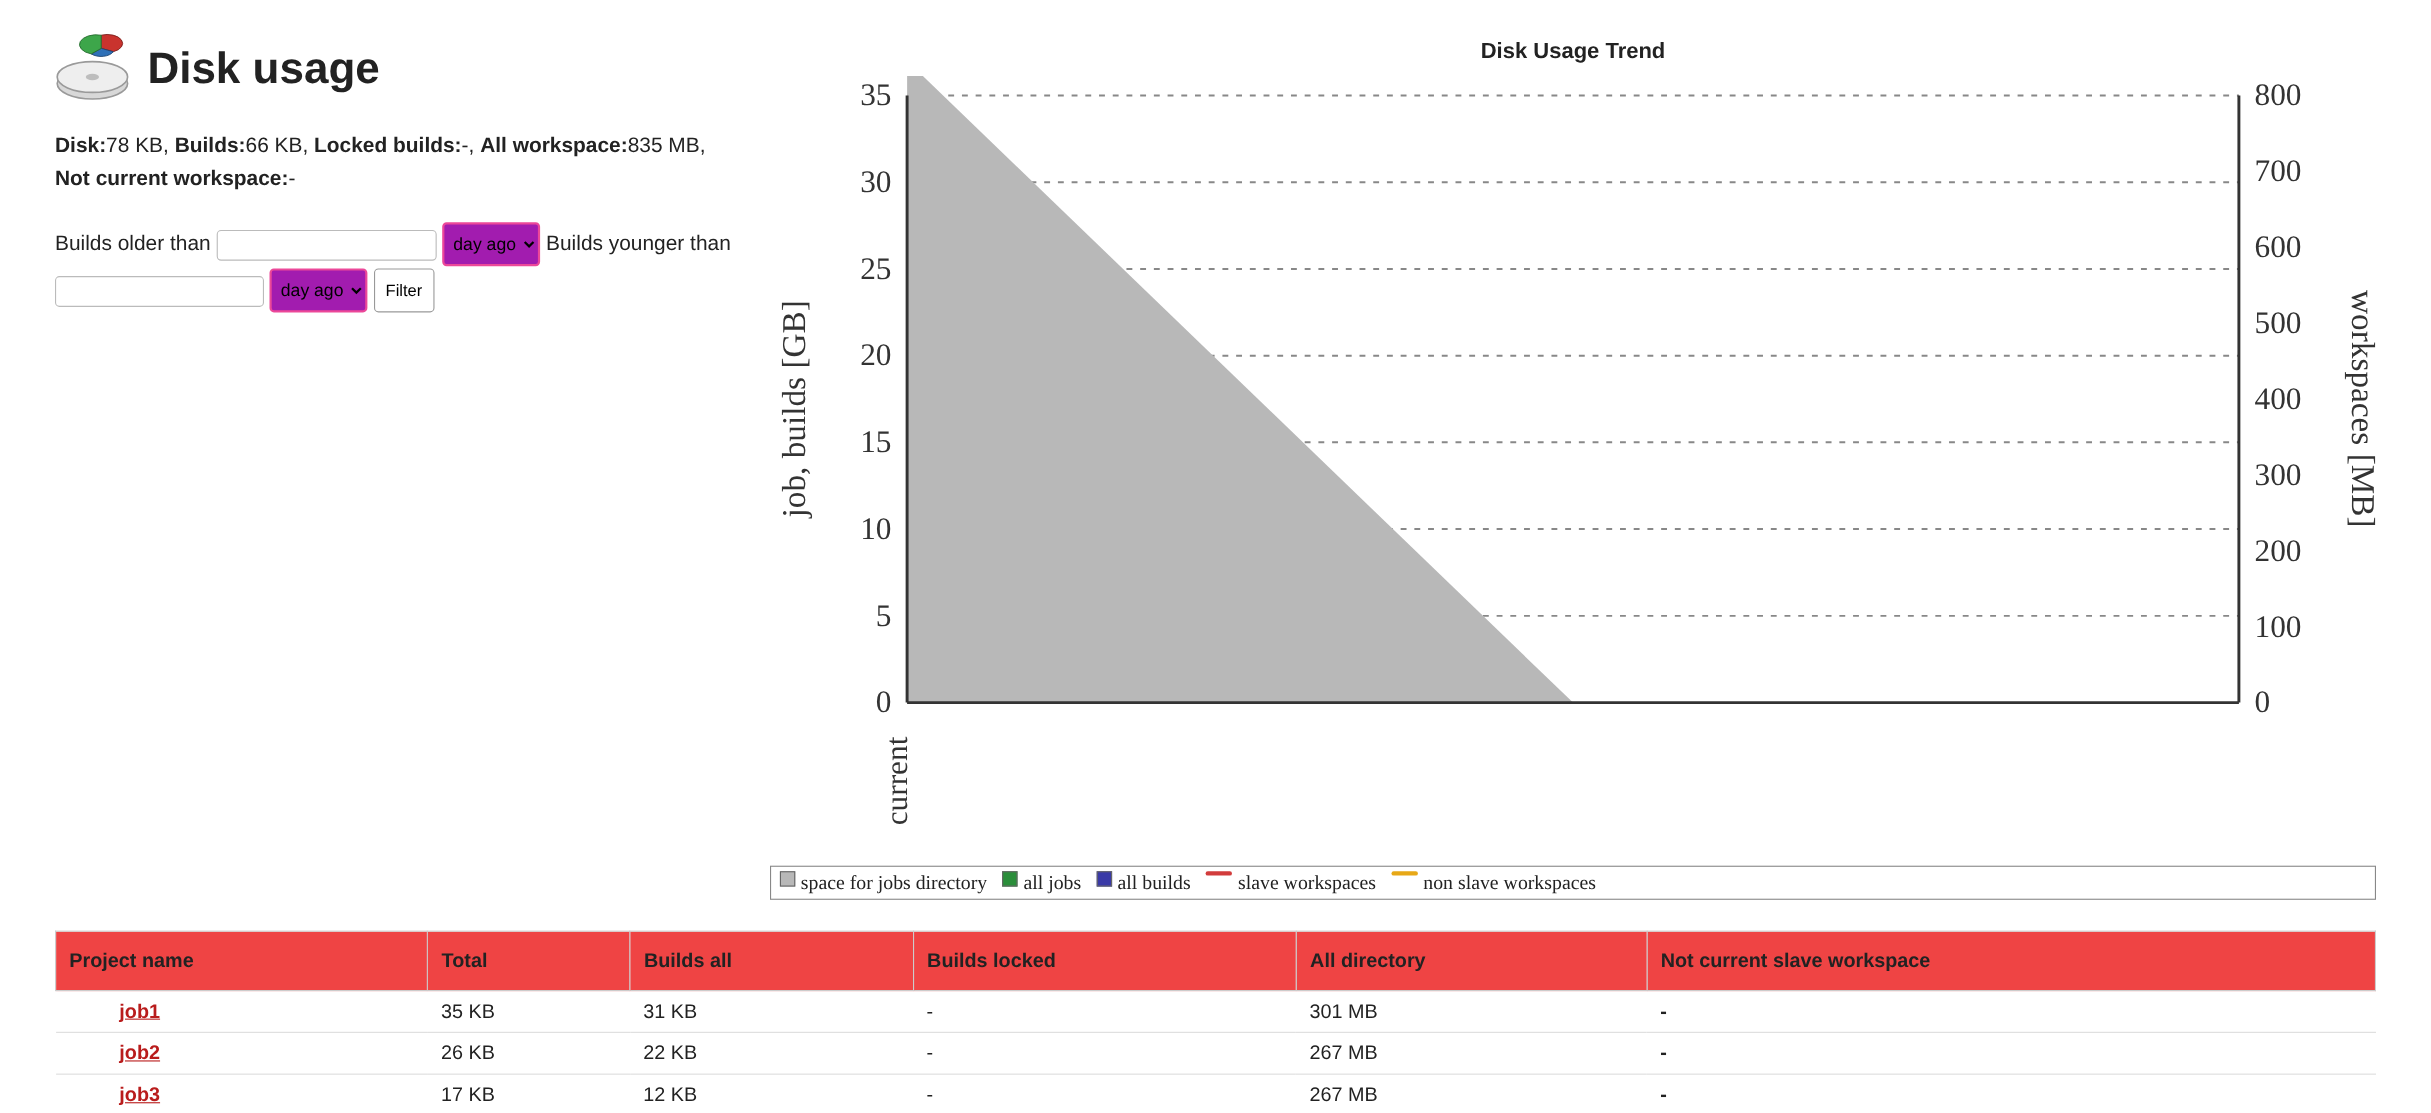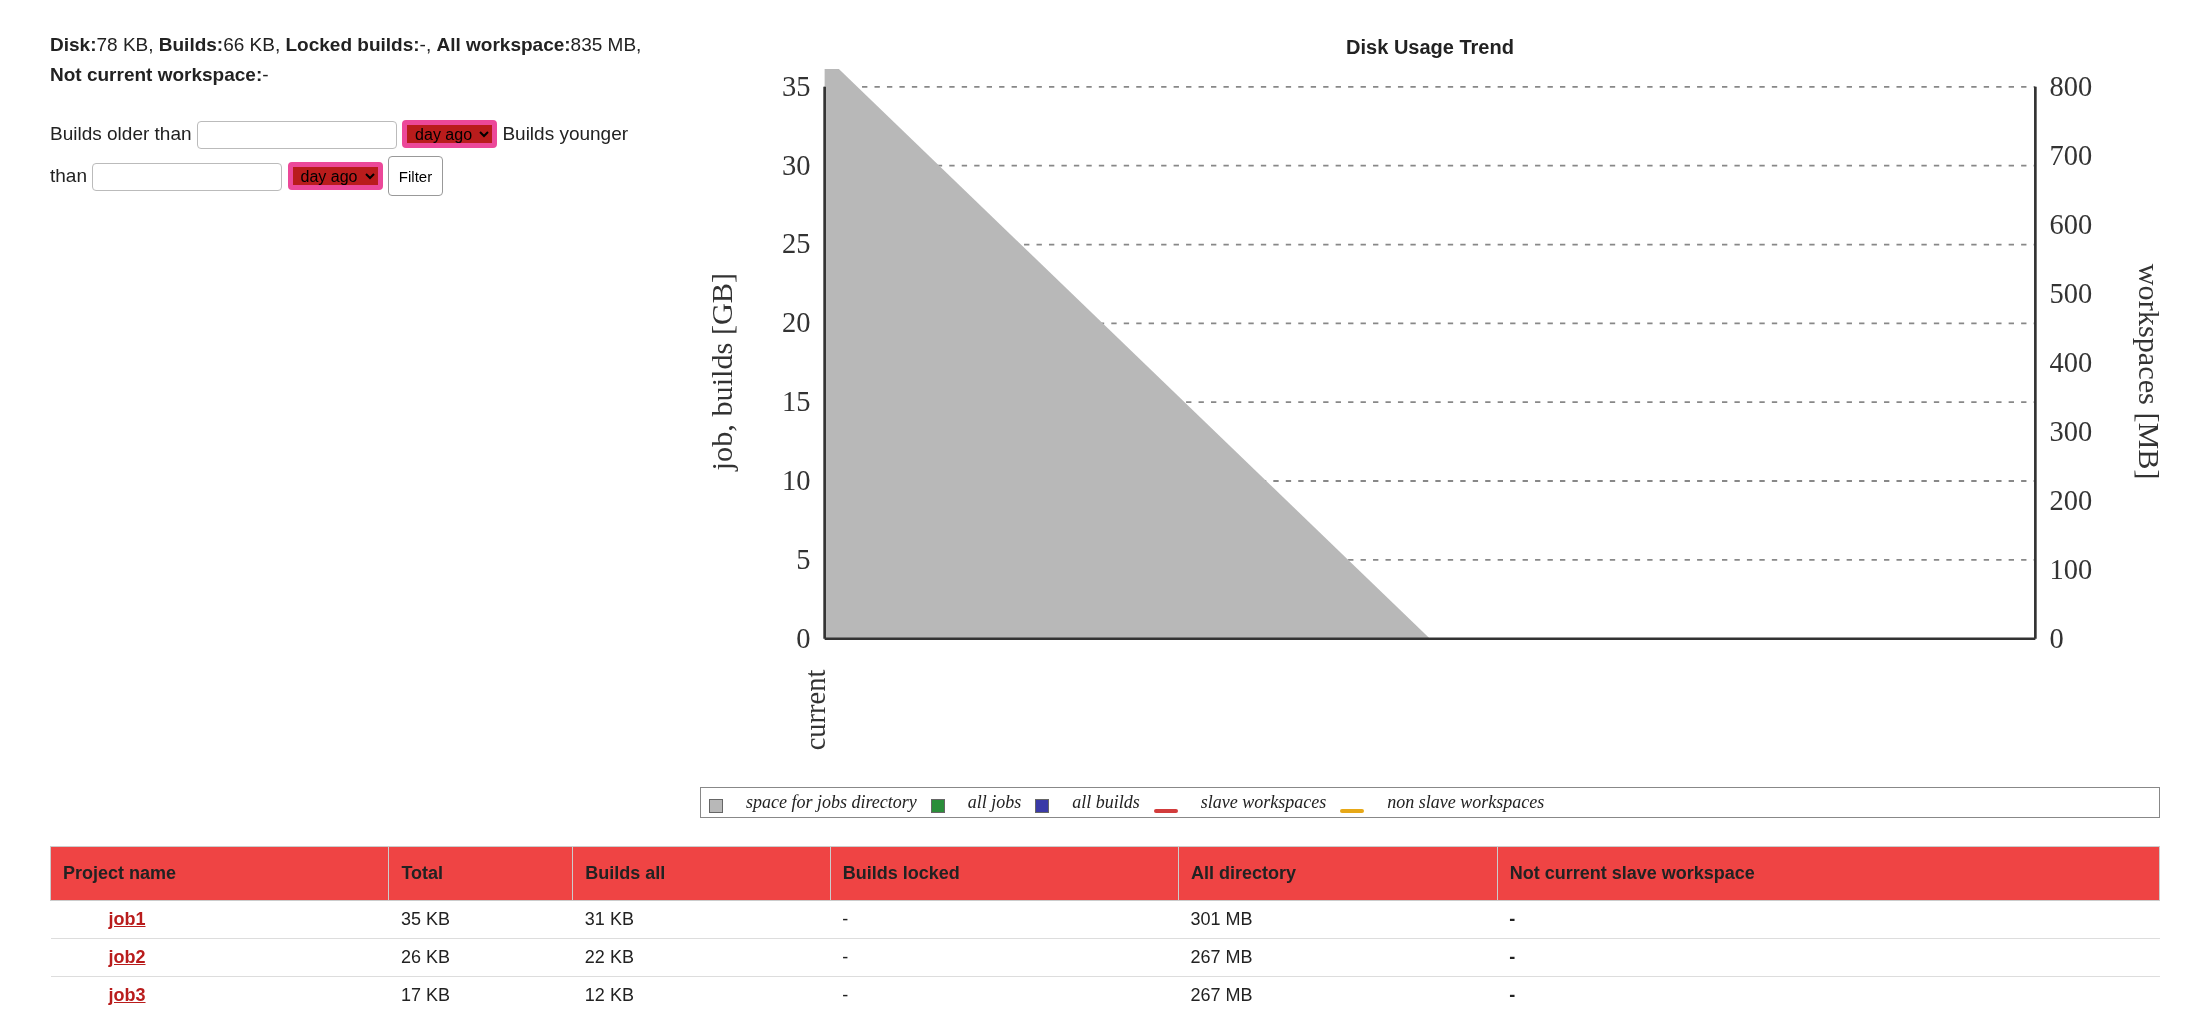--- a/index.html
+++ b/index.html
@@ -19,35 +19,35 @@
   .disk-icon-svg { width: 70px; height: 64px; }
   .summary { font-size: 19px; line-height: 1.6; margin-bottom: 22px; }
   .summary b { font-weight: bold; }
   .filter-row { font-size: 19px; line-height: 2.2; }
   .filter-row input[type="text"] {
     height: 28px; width: 200px; font-size: 16px;
     border: 1px solid #bbb; border-radius: 4px; padding: 0 6px;
     background: #fff;
   }
   .filter-row select {
-    height: 28px; font-size: 16px; border: 5px solid #ec4899;
-    border-radius: 4px; background: #b91c1c; padding: 0 4px;
+    height: 40px; font-size: 16px; border: 2px solid #ec4899;
+    border-radius: 4px; background: #a21caf; padding: 0 4px;
   }
   .filter-row button {
     height: 40px; font-size: 15px; border: 1px solid #999;
     border-radius: 4px; background: #fff; padding: 0 10px; cursor: pointer;
   }
   .chart-title { text-align: center; font-size: 20px; font-weight: bold; margin: 6px 0 10px; }
   .chart-svg { width: 100%; height: auto; display: block; }
   .legend-box {
     border: 1px solid #888; padding: 4px 8px; margin-top: 6px;
     display: flex; flex-wrap: wrap; gap: 14px; align-items: center;
     font-size: 18px; font-family: 'Comic Sans MS', 'Segoe Print', cursive;
   }
-  .legend-item { display: inline-flex; align-items: flex-end; gap: 23px; font-style: italic; }
+  .legend-item { display: inline-flex; align-items: flex-start; gap: 5px; }
   .legend-swatch { width: 14px; height: 14px; border: 1px solid #666; display: inline-block; }
   .legend-line { width: 24px; height: 4px; display: inline-block; border-radius: 2px; }
   .axis-font { font-family: 'Comic Sans MS', 'Segoe Print', cursive; }
 
   table.data {
     width: 100%; border-collapse: collapse; margin-top: 28px; font-size: 18px;
   }
   table.data th {
     text-align: left; font-weight: bold; background: #ef4444;
     border: 1px solid #ccc; padding: 16px 12px;
@@ -57,20 +57,33 @@
   }
   table.data a { color: #b91c1c; text-decoration: underline; font-weight: bold; margin-left: 46px; }
   table.data tr.total td { font-weight: bold; }
 </style>
 </head>
 <body>
 
 <div class="top-row">
 
   <div class="left-panel">
+    <div class="heading">
+      <svg class="disk-icon-svg" viewBox="0 0 70 64">
+        <ellipse cx="34" cy="46" rx="32" ry="14" fill="#d8d8d8" stroke="#9a9a9a" stroke-width="1.5"></ellipse>
+        <ellipse cx="34" cy="40" rx="32" ry="14" fill="#eeeeee" stroke="#9a9a9a" stroke-width="1.5"></ellipse>
+        <ellipse cx="34" cy="40" rx="6" ry="3" fill="#bdbdbd"></ellipse>
+        <g transform="translate(42,14)">
+          <path d="M0,-12 A12,7 0 0 1 11,3 L0,0 Z" fill="#c9332e" stroke="#7a1f1b" stroke-width="0.8"></path>
+          <path d="M11,3 A12,7 0 0 1 -9,5 L0,0 Z" fill="#2f71b8" stroke="#1c4370" stroke-width="0.8"></path>
+          <path d="M-9,5 A12,7 0 0 1 0,-12 L0,0 Z" fill="#3da64a" stroke="#246a2e" stroke-width="0.8"></path>
+        </g>
+      </svg>
+      <h1>Disk usage</h1>
+    </div>
 
     <div class="summary">
       <b>Disk:</b><span>78 KB</span>,
       <b>Builds:</b><span>66 KB</span>,
       <b>Locked builds:</b><span>-</span>,
       <b>All workspace:</b><span>835 MB</span>,
       <b>Not current workspace:</b><span>-</span>
     </div>
 
     <div class="filter-row">

